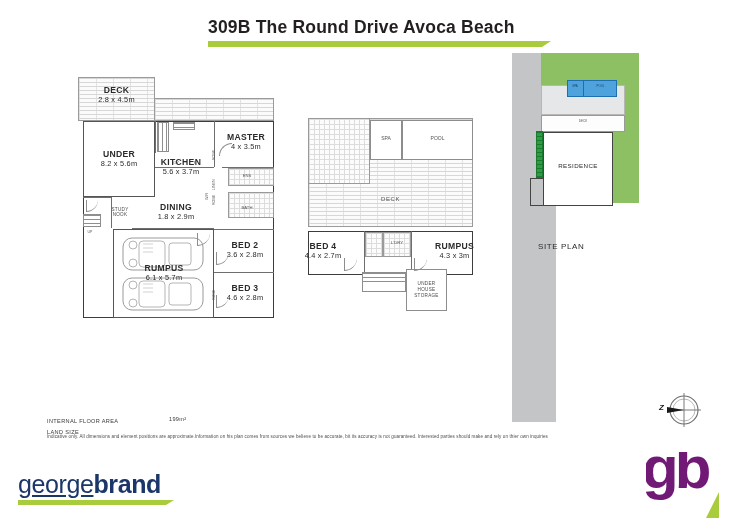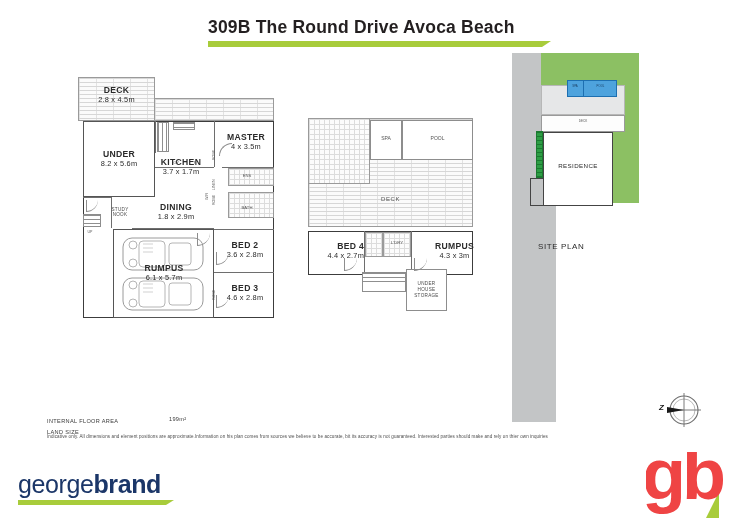--- a/index.html
+++ b/index.html
@@ -88,29 +88,29 @@
   .compass{position:absolute;}
 
   
   .meta{position:absolute;font-size:5.6px;letter-spacing:.35px;color:#3a3a3a;line-height:1.95;}
   .meta-val{position:absolute;font-size:5.6px;color:#3a3a3a;letter-spacing:.3px;}
   .disclaimer{position:absolute;left:47px;top:434px;width:660px;
               font-size:4.5px;letter-spacing:.12px;color:#4b4b4b;line-height:1.3;}
 
   .logo{position:absolute;left:18px;top:470px;}
   .logo-text{font-size:25px;color:#1b3668;letter-spacing:-.4px;white-space:nowrap;}
-  .logo-text .lt{font-weight:300;}
+  .logo-text .lt{font-weight:300;text-decoration:underline;}
   .logo-text .bd{font-weight:bold;}
   .logo-rule{position:absolute;left:18px;top:500px;width:148px;height:5px;background:#a8cc3b;}
   .logo-rule:after{content:"";position:absolute;right:-8px;top:0;
     border-top:5px solid #a8cc3b;border-right:8px solid transparent;}
 
   .gb{position:absolute;right:0px;top:452px;width:104px;height:78px;overflow:hidden;}
-  .gb-text{position:absolute;left:-4px;top:-14px;font-size:72px;font-weight:bold;
-           color:#ef4444;letter-spacing:-4px;line-height:1;}
+  .gb-text{position:absolute;left:-4px;top:-14px;font-size:60px;font-weight:bold;
+           color:#701a75;letter-spacing:-4px;line-height:1;}
   .gb-tri{position:absolute;left:60px;top:40px;
            border-bottom:26px solid #a8cc3b;border-left:13px solid transparent;}
 </style>
 </head>
 <body>
 
 <div class="stage">
 
   <div class="title">309B The Round Drive Avoca Beach</div>
   <div class="title-rule"></div>
@@ -131,21 +131,21 @@
       <span class="n">UNDER</span>
       <span class="d">8.2 x 5.6m</span>
     </div>
 
     <div class="thinwall" style="left:155px;top:121px;width:1px;height:32px;"></div>
     <div class="thinwall" style="left:155px;top:167px;width:59px;height:1px;"></div>
     <div class="stairsv" style="left:157px;top:122px;width:12px;height:30px;"></div>
     <div class="stairs" style="left:173px;top:122px;width:22px;height:8px;"></div>
     <div class="lbl" style="left:150px;top:158px;width:62px;">
       <span class="n">KITCHEN</span>
-      <span class="d">3.7 x 1.7m</span>
+      <span class="d">5.6 x 3.7m</span>
     </div>
     <div class="lbl tiny" style="left:158px;top:161px;width:10px;">F</div>
     <div class="lbl tiny" style="left:170px;top:161px;width:12px;">OV</div>
     <div class="lbl tiny" style="left:190px;top:161px;width:10px;">P</div>
 
     <div class="thinwall" style="left:214px;top:121px;width:1px;height:46px;"></div>
     <div class="thinwall" style="left:222px;top:167px;width:52px;height:1px;"></div>
     <div class="lbl" style="left:218px;top:133px;width:56px;">
       <span class="n">MASTER</span>
       <span class="d">4 x 3.5m</span>
@@ -226,21 +226,21 @@
     <div class="room" style="left:370px;top:120px;width:32px;height:40px;"></div>
     <div class="room" style="left:402px;top:120px;width:71px;height:40px;"></div>
     <div class="lbl tiny" style="left:370px;top:136px;width:32px;font-size:5px;">SPA</div>
     <div class="lbl tiny" style="left:402px;top:136px;width:71px;font-size:5px;">POOL</div>
 
     <div class="lbl tiny" style="left:308px;top:196px;width:165px;font-size:6px;letter-spacing:.6px;">DECK</div>
 
     <div class="room" style="left:308px;top:231px;width:165px;height:44px;border-color:#3c3c3c;"></div>
 
     <div class="thinwall" style="left:364px;top:231px;width:1px;height:44px;"></div>
-    <div class="lbl" style="left:310px;top:242px;width:54px;text-align:right;">
+    <div class="lbl" style="left:296px;top:242px;width:54px;">
       <span class="n">BED 4</span>
       <span class="d">4.4 x 2.7m</span>
     </div>
 
     <div class="tilehatch" style="left:365px;top:232px;width:18px;height:25px;"></div>
     <div class="tilehatch" style="left:383px;top:232px;width:28px;height:25px;"></div>
     <div class="lbl tiny" style="left:383px;top:241px;width:28px;font-size:4.4px;">L'DRY</div>
 
     <div class="thinwall" style="left:411px;top:231px;width:1px;height:44px;"></div>
     <div class="lbl" style="left:424px;top:242px;width:61px;">

